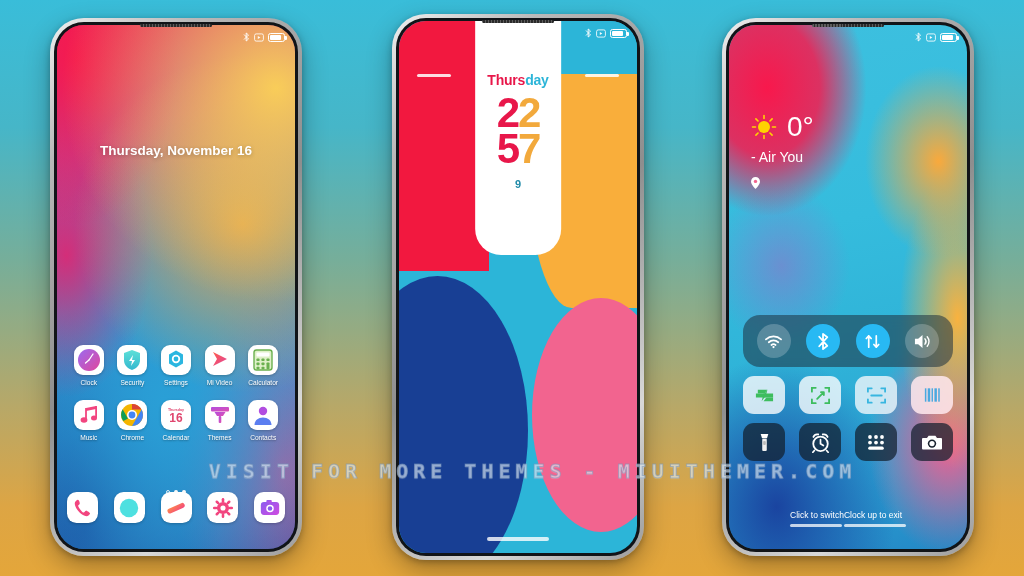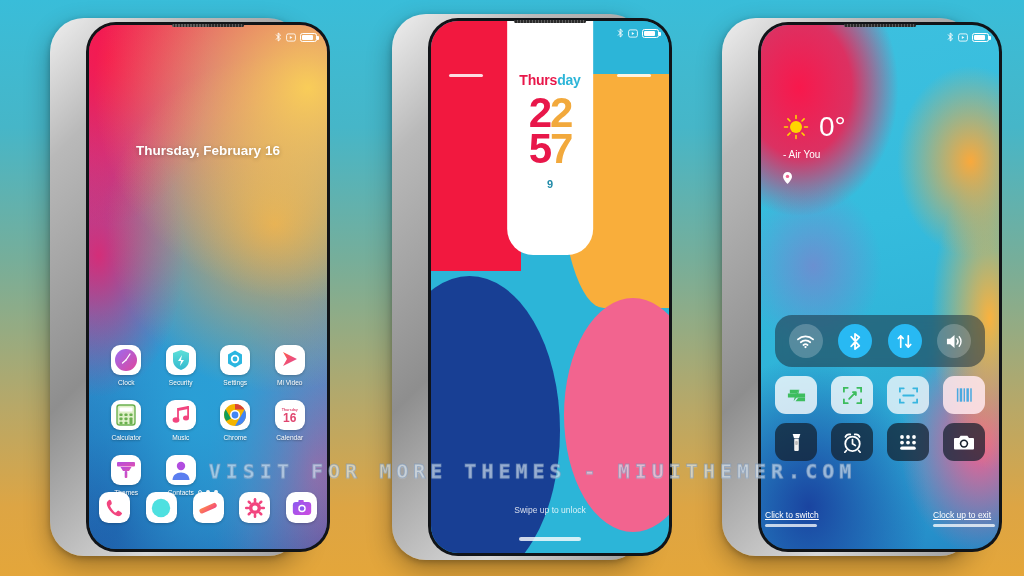--- a/index.html
+++ b/index.html
@@ -17,21 +17,20 @@
     background:linear-gradient(135deg,#efefef,#b9b9b9 18%,#8e8e8e 50%,#d8d8d8 80%,#9a9a9a);
     padding:4px;
     box-shadow:0 10px 26px rgba(0,0,0,.30), 0 2px 6px rgba(0,0,0,.25);
   }
   .phone-inner {
     width:100%; height:100%;
     border-radius:30px;
     background:#111418;
     padding:3px;
     position:relative;
-    margin-left:32px;
   }
   .screen {
     width:100%; height:100%;
     border-radius:27px;
     overflow:hidden;
     position:relative;
   }
   .earpiece {
     position:absolute; top:2px; left:50%; transform:translateX(-50%);
     width:72px; height:3px; border-radius:2px;
@@ -80,21 +79,21 @@
     text-shadow:0 1px 5px rgba(0,0,0,.25);
   }
   .lock-date {
     position:absolute; top:118px; left:0; right:0; text-align:center;
     color:#fff; font-size:13.5px; font-weight:700;
     text-shadow:0 1px 4px rgba(0,0,0,.25);
   }
 
   .appgrid {
     position:absolute; left:10px; right:10px; top:320px;
-    display:grid; grid-template-columns:repeat(4,1fr);
+    display:grid; grid-template-columns:repeat(5,1fr);
     row-gap:14px;
   }
   .app { display:flex; flex-direction:column; align-items:center; gap:4px; }
   .app-ic {
     width:30px; height:30px; border-radius:9px; background:#fff;
     display:flex; align-items:center; justify-content:center;
     box-shadow:0 1px 3px rgba(0,0,0,.22);
     overflow:hidden; position:relative;
   }
   .app-lb { font-size:6.6px; color:#fff; text-shadow:0 1px 2px rgba(0,0,0,.4); white-space:nowrap; }
@@ -164,21 +163,21 @@
       radial-gradient(ellipse 44% 26% at 88% 26%, #f9a93c 0%, rgba(249,169,60,0) 70%),
       radial-gradient(ellipse 34% 40% at 96% 56%, #f9b23f 0%, rgba(249,178,63,0) 72%),
       radial-gradient(ellipse 48% 30% at 92% 80%, #f25f8f 0%, rgba(242,95,143,0) 70%),
       radial-gradient(ellipse 40% 22% at 22% 46%, rgba(150,110,200,.55) 0%, rgba(150,110,200,0) 72%),
       radial-gradient(ellipse 70% 40% at 20% 92%, #1a44a0 0%, rgba(26,68,160,0) 72%),
       linear-gradient(168deg,#3dc0df 0%,#35bcdd 38%,#2fb3d8 62%,#2a9fd2 84%,#2488c6 100%);
   }
   .weather { position:absolute; left:22px; top:88px; color:#fff; }
   .weather-top { display:flex; align-items:center; gap:10px; }
   .weather-temp { font-size:28px; font-weight:300; line-height:1; }
-  .weather-sub { font-size:10px; margin-top:8px; font-weight:400; }
+  .weather-sub { font-size:14px; margin-top:8px; font-weight:400; }
   .weather-loc { margin-top:10px; }
 
   .cc { position:absolute; left:14px; right:14px; top:290px; }
   .cc-row1 {
     display:flex; justify-content:space-around; align-items:center;
     background:rgba(30,48,62,.55); backdrop-filter:blur(6px);
     border-radius:17px; padding:9px 6px; margin-bottom:9px;
   }
   .cc-circ {
     width:34px; height:34px; border-radius:50%;
@@ -192,22 +191,22 @@
   .cc-sq {
     width:42px; height:38px; border-radius:11px;
     display:flex; align-items:center; justify-content:center;
   }
   .cc-sq.lite { background:rgba(255,255,255,.78); }
   .cc-sq.lite2{ background:rgba(235,245,250,.82); }
   .cc-sq.pinkish { background:rgba(255,232,238,.86); }
   .cc-sq.dark { background:rgba(18,30,44,.72); }
   .cc-bottom {
     position:absolute; left:0; right:0; bottom:22px;
-    display:flex; justify-content:space-between; padding:0 4px;
-    color:#fff; font-size:8.5px;text-decoration:underline;
+    display:flex; justify-content:center; padding:0 4px;
+    color:#fff; font-size:8.5px;
   }
   .cc-bottom span { display:block; }
   .cc-bar { width:52px; height:3px; border-radius:2px; background:rgba(255,255,255,.75); margin-top:4px; }
   .cc-bar.r { margin-left:auto; width:62px; }
 
   
   .watermark {
     position:absolute; left:0; right:0; top:459px;
     text-align:center;
     font-family:"DejaVu Sans Mono", monospace;
@@ -233,21 +232,21 @@
           </svg>
         <svg class="sb-ic" width="10" height="9" viewBox="0 0 10 9">
             <rect x=".6" y=".9" width="8.8" height="7.2" rx="1.6" stroke="#fff" stroke-width=".9" fill="none"></rect>
             <path d="M6.4 4.5L3.8 3v3z" fill="#fff"></path>
           </svg>
         <div class="batt">
             <i></i>
           </div>
       </div>
 
-      <div class="lock-date">Thursday, February 16</div>
+      <div class="lock-date">Thursday, November 16</div>
 
       <div class="appgrid">
 
         <div class="app">
           <div class="app-ic">
             <svg width="26" height="26" viewBox="0 0 26 26">
                 <defs>
                   <linearGradient id="g-clock" x1="0" y1="0" x2="1" y2="1">
                     <stop offset="0" stop-color="#9b6bf0"></stop>
                     <stop offset="1" stop-color="#e0469d"></stop>
@@ -481,21 +480,20 @@
           <span class="d1">2</span>
             <span class="d2">2</span>
         </div>
         <div class="w2-m">
           <span class="d1">5</span>
             <span class="d2">7</span>
         </div>
         <div class="w2-sec">9</div>
       </div>
 
-      <div class="swipe-hint">Swipe up to unlock</div>
       <div class="homebar"></div>
     </div>
   </div>
 </div>
 
 <div class="phone" id="phone3">
   <div class="phone-inner">
     <div class="earpiece"></div>
     <div class="screen">
       <div class="wall3"></div>

